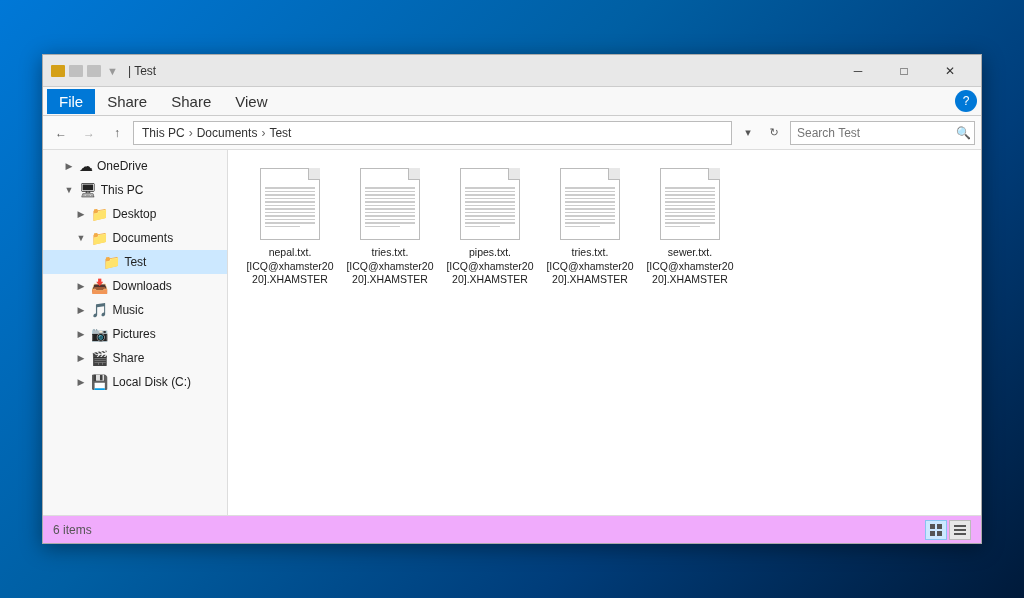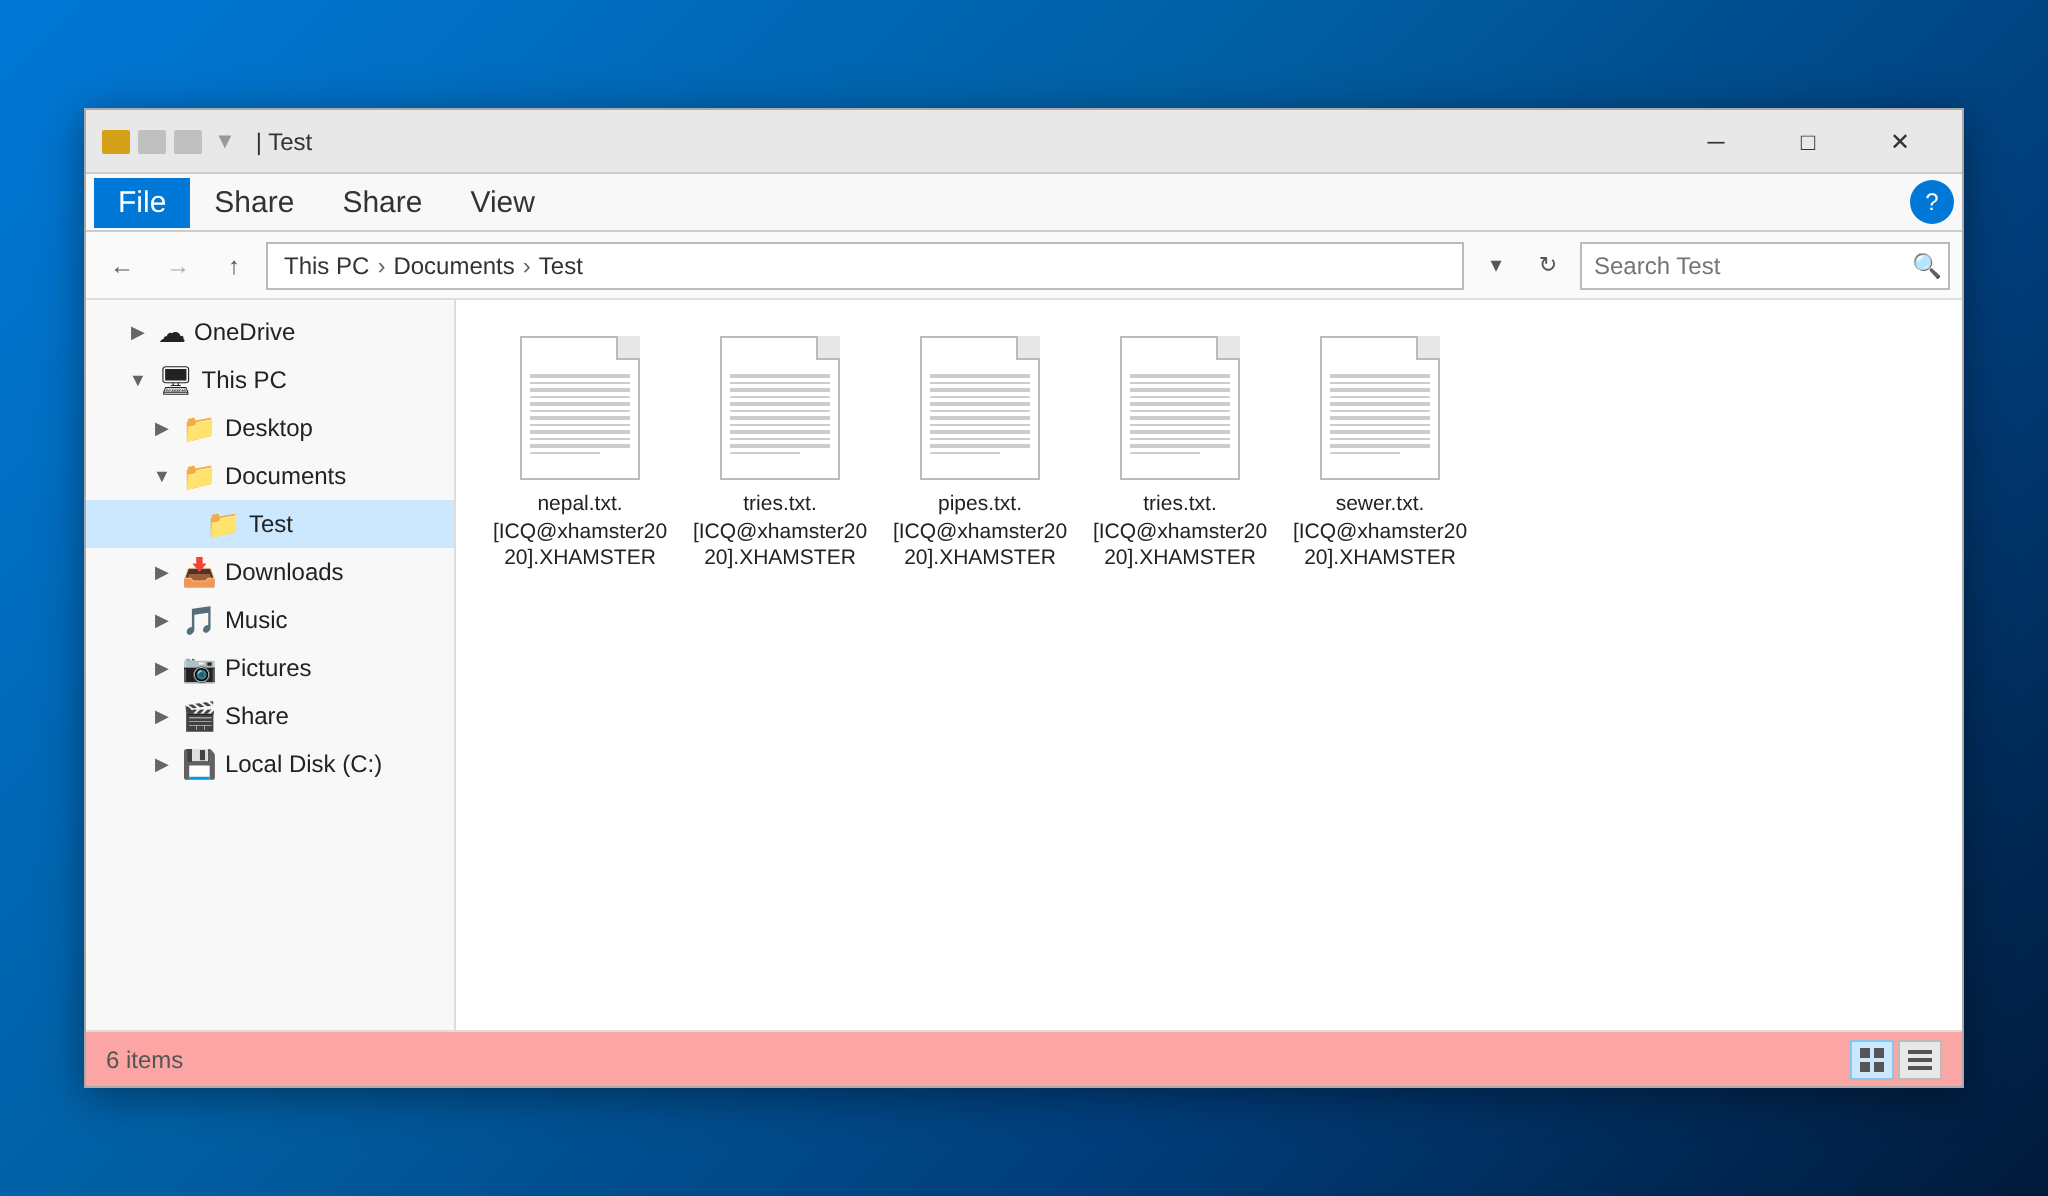--- a/index.html
+++ b/index.html
@@ -291,21 +291,21 @@
       color: #222;
       text-align: center;
       line-height: 1.3;
       word-break: break-word;
       max-width: 100px;
     }
 
     
     .status-bar {
       height: 28px;
-      background: #fca5a5;
+      background: #f0abfc;
       border-top: 1px solid #ddd;
       display: flex;
       align-items: center;
       padding: 4px 10px;
       font-size: 12px;
       color: #555;
     }
     .status-spacer { flex: 1; }
     .view-buttons {
       display: flex;

